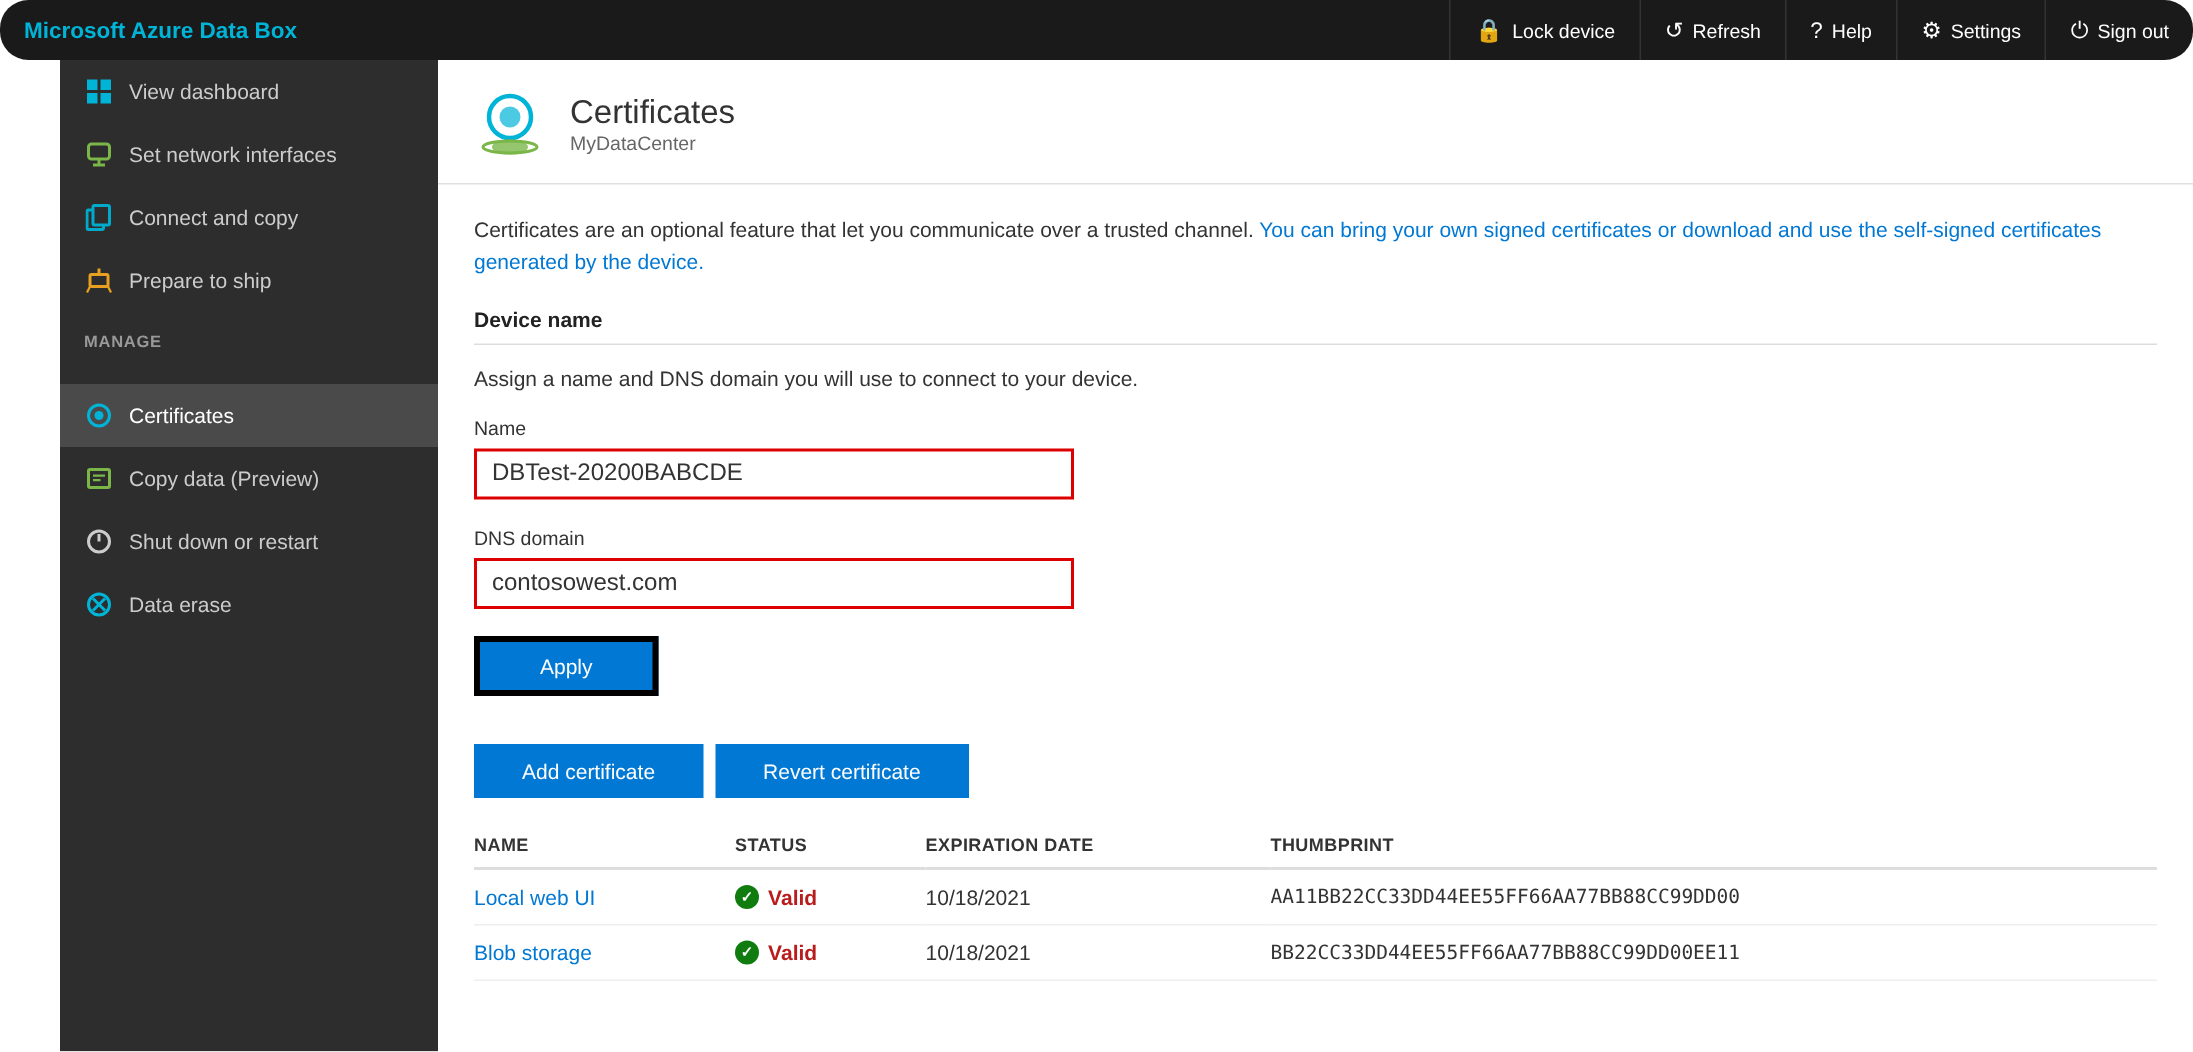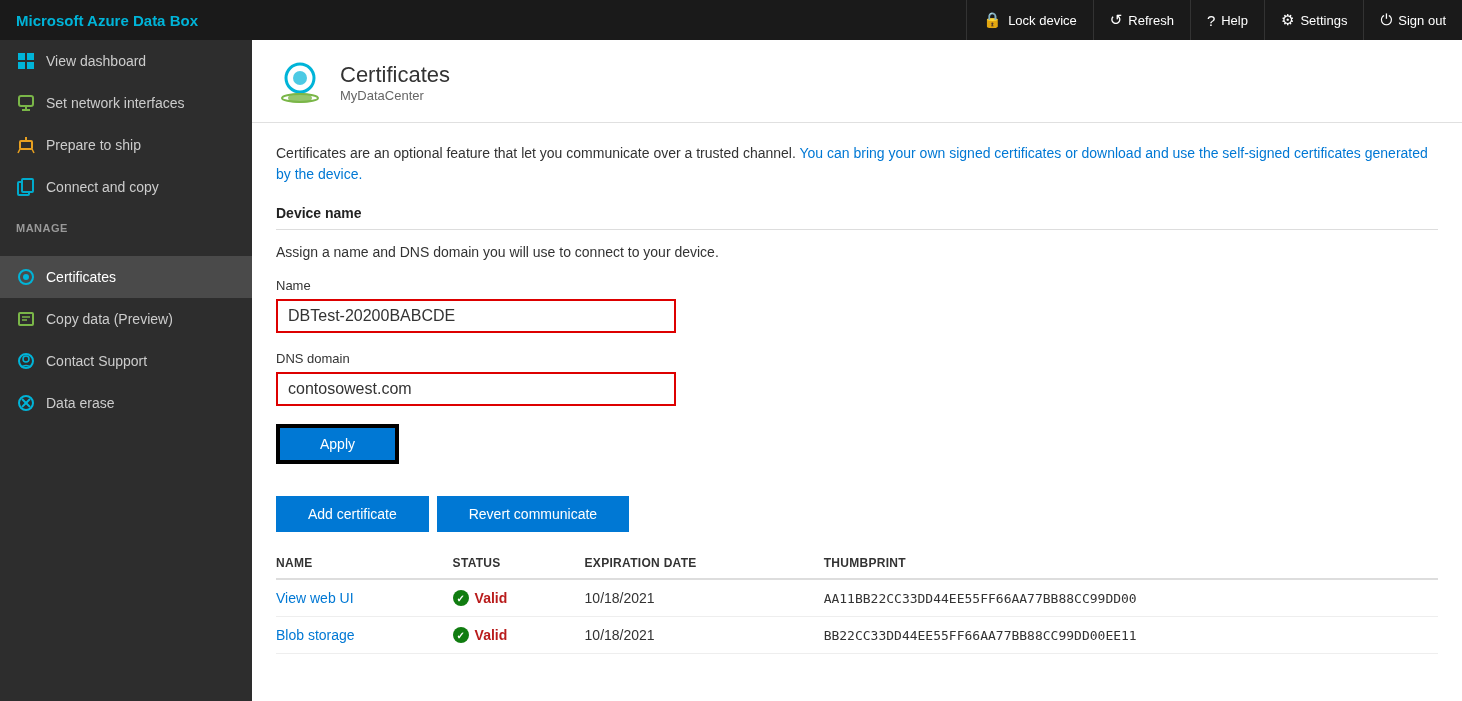--- a/index.html
+++ b/index.html
@@ -7,20 +7,21 @@
 
     
     .topbar {
       background: #1a1a1a;
       color: #fff;
       display: flex;
       align-items: center;
       height: 40px;
       padding: 0 0 0 16px;
       flex-shrink: 0;
+      border-radius: 19px;
     }
     .topbar-title {
       color: #00b4d8;
       font-size: 15px;
       font-weight: 600;
       flex: 1;
     }
     .topbar-actions {
       display: flex;
       align-items: center;
@@ -37,20 +38,21 @@
       font-size: 13px;
       border-left: 1px solid #333;
     }
     .topbar-action .icon { font-size: 15px; }
 
     
     .main-layout {
       display: flex;
       flex: 1;
       overflow: hidden;
+      margin-left: 40px;
     }
 
     
     .sidebar {
       width: 252px;
       background: #2d2d2d;
       color: #ccc;
       flex-shrink: 0;
       overflow-y: auto;
       display: flex;
@@ -309,39 +311,39 @@
       <span class="item-icon icon-network">
         <svg width="18" height="18" viewBox="0 0 18 18">
             <rect x="2" y="2" width="14" height="10" rx="2" fill="none" stroke="#7ab648" stroke-width="2"></rect>
             <line x1="9" y1="12" x2="9" y2="16" stroke="#7ab648" stroke-width="2"></line>
             <line x1="5" y1="16" x2="13" y2="16" stroke="#7ab648" stroke-width="2"></line>
           </svg>
       </span>
       <span>Set network interfaces</span>
     </div>
     <div class="sidebar-item">
+      <span class="item-icon icon-copy">
+        <svg width="18" height="18" viewBox="0 0 18 18">
+            <rect x="1" y="4" width="11" height="13" rx="1" fill="none" stroke="#00aacc" stroke-width="2"></rect>
+            <rect x="5" y="1" width="11" height="13" rx="1" fill="#2d2d2d" stroke="#00aacc" stroke-width="2"></rect>
+          </svg>
+      </span>
+      <span>Connect and copy</span>
+    </div>
+    <div class="sidebar-item">
       <span class="item-icon icon-ship">
         <svg width="18" height="18" viewBox="0 0 18 18">
             <rect x="3" y="5" width="12" height="8" rx="1" fill="none" stroke="#e8a020" stroke-width="2"></rect>
             <line x1="9" y1="1" x2="9" y2="5" stroke="#e8a020" stroke-width="2"></line>
             <line x1="3" y1="13" x2="1" y2="17" stroke="#e8a020" stroke-width="1.5"></line>
             <line x1="15" y1="13" x2="17" y2="17" stroke="#e8a020" stroke-width="1.5"></line>
           </svg>
       </span>
       <span>Prepare to ship</span>
     </div>
-    <div class="sidebar-item">
-      <span class="item-icon icon-copy">
-        <svg width="18" height="18" viewBox="0 0 18 18">
-            <rect x="1" y="4" width="11" height="13" rx="1" fill="none" stroke="#00aacc" stroke-width="2"></rect>
-            <rect x="5" y="1" width="11" height="13" rx="1" fill="#2d2d2d" stroke="#00aacc" stroke-width="2"></rect>
-          </svg>
-      </span>
-      <span>Connect and copy</span>
-    </div>
     <div class="sidebar-section-label">MANAGE</div>
     <div class="sidebar-item active">
       <span class="item-icon icon-cert">
         <svg width="18" height="18" viewBox="0 0 18 18">
           <circle cx="9" cy="9" r="7" fill="none" stroke="#00b4d8" stroke-width="2"></circle>
           <circle cx="9" cy="9" r="3" fill="#00b4d8"></circle>
         </svg>
       </span>
       <span>Certificates</span>
     </div>
@@ -349,28 +351,27 @@
       <span class="item-icon icon-copydata">
         <svg width="18" height="18" viewBox="0 0 18 18">
             <rect x="2" y="3" width="14" height="12" rx="1" fill="none" stroke="#7ab648" stroke-width="2"></rect>
             <line x1="5" y1="7" x2="13" y2="7" stroke="#7ab648" stroke-width="1.5"></line>
             <line x1="5" y1="10" x2="10" y2="10" stroke="#7ab648" stroke-width="1.5"></line>
           </svg>
       </span>
       <span>Copy data (Preview)</span>
     </div>
     <div class="sidebar-item">
-      <span class="item-icon icon-support">
-        <svg width="18" height="18" viewBox="0 0 18 18">
-            <circle cx="9" cy="9" r="7" fill="none" stroke="#00b4d8" stroke-width="2"></circle>
-            <circle cx="9" cy="7" r="3" fill="none" stroke="#00b4d8" stroke-width="1.5"></circle>
-            <path d="M4 15 Q9 12 14 15" fill="none" stroke="#00b4d8" stroke-width="1.5"></path>
-          </svg>
-      </span>
-      <span>Contact Support</span>
+      <span class="item-icon icon-shutdown">
+        <svg width="18" height="18" viewBox="0 0 18 18">
+            <circle cx="9" cy="9" r="7" fill="none" stroke="#ccc" stroke-width="2"></circle>
+            <line x1="9" y1="4" x2="9" y2="9" stroke="#ccc" stroke-width="2"></line>
+          </svg>
+      </span>
+      <span>Shut down or restart</span>
     </div>
     <div class="sidebar-item">
       <span class="item-icon icon-erase">
         <svg width="18" height="18" viewBox="0 0 18 18">
             <circle cx="9" cy="9" r="7" fill="none" stroke="#00b4d8" stroke-width="2"></circle>
             <line x1="5" y1="5" x2="13" y2="13" stroke="#00b4d8" stroke-width="2"></line>
             <line x1="13" y1="5" x2="5" y2="13" stroke="#00b4d8" stroke-width="2"></line>
           </svg>
       </span>
       <span>Data erase</span>
@@ -418,35 +419,35 @@
           <input class="field-input" type="text" value="contosowest.com" style="">
         </div>
 
         
         <button class="apply-btn">Apply</button>
       </div>
 
       <div>
         <div class="cert-actions">
           <button class="cert-btn">Add certificate</button>
-          <button class="cert-btn">Revert communicate</button>
+          <button class="cert-btn">Revert certificate</button>
         </div>
 
         <table class="cert-table">
           <thead>
             <tr>
               <th>NAME</th>
               <th>STATUS</th>
               <th>EXPIRATION DATE</th>
               <th>THUMBPRINT</th>
             </tr>
           </thead>
           <tbody>
             <tr>
-              <td><a href="#">View web UI</a></td>
+              <td><a href="#">Local web UI</a></td>
               <td>
                 <span class="status-valid">
                   <span class="status-dot"></span>
                   <span>Valid</span>
                 </span>
               </td>
               <td>10/18/2021</td>
               <td class="thumbprint">AA11BB22CC33DD44EE55FF66AA77BB88CC99DD00</td>
             </tr>
             <tr>

